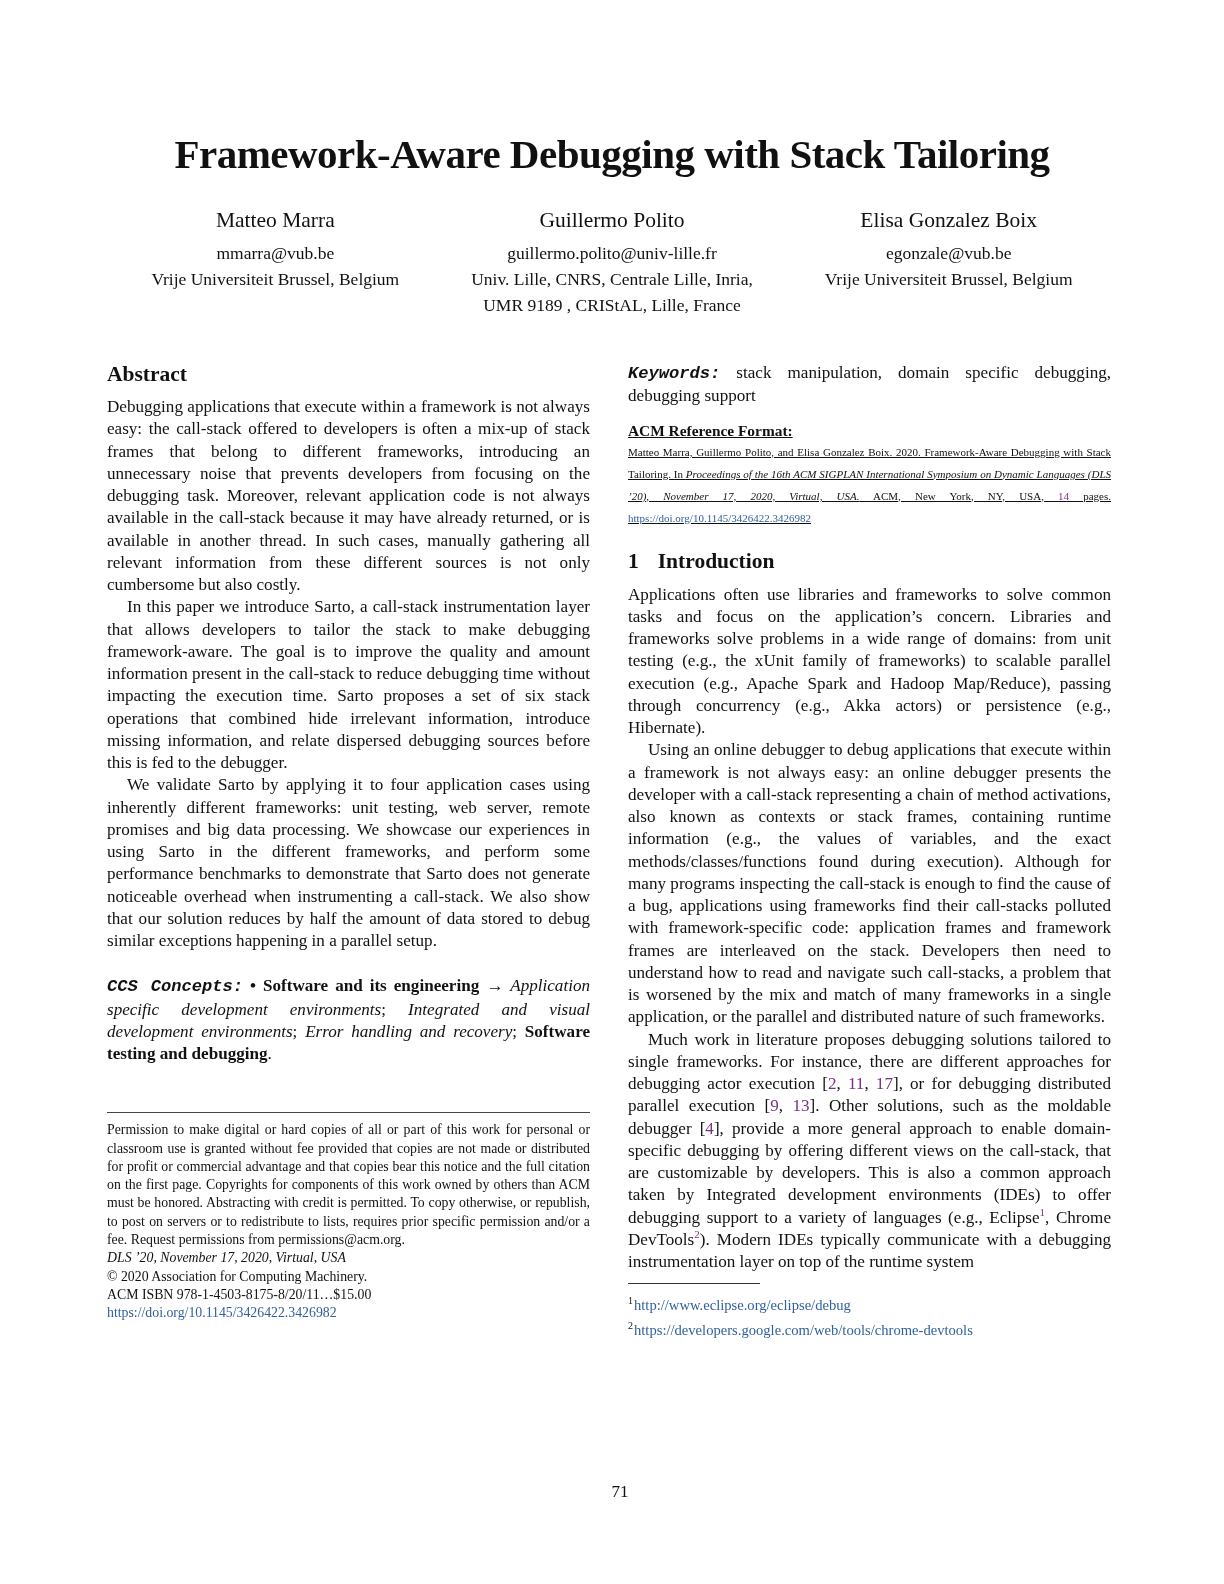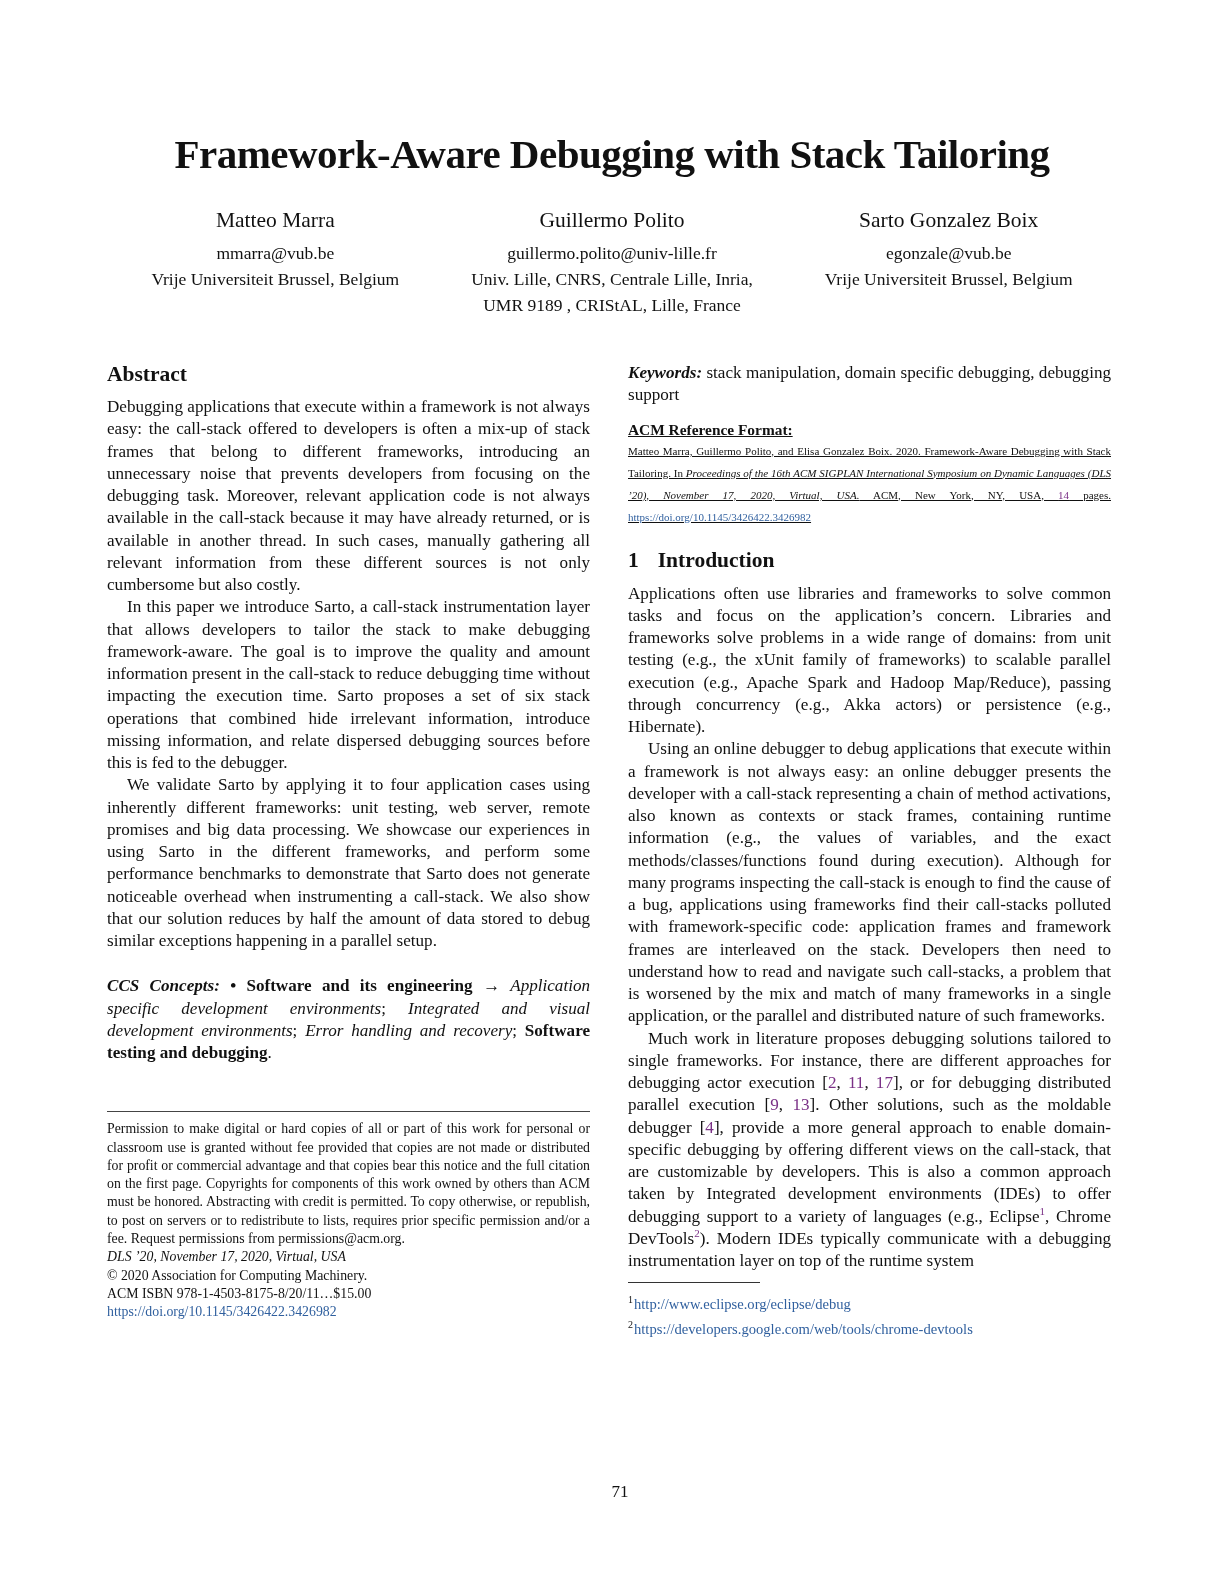--- a/index.html
+++ b/index.html
@@ -73,21 +73,21 @@
   .acmref-head { font-size:15.4px; font-weight:bold; line-height:20px; }
   .acmref-text { font-size:11px; line-height:22px; text-align:justify; }
   .footnotes { margin-top:10px; }
   .fn-rule { width:132px; border-top:1px solid #333333; margin-bottom:7px; }
   .fn { font-size:14.6px; line-height:20.5px; }
   .fn sup { font-size:10px; color:#111; margin-right:1px; }
   
   .run-plain { }
   .run-i  { font-style:italic; }
   .run-b  { font-weight:bold; }
-  .run-bi { font-weight:bold; font-style:italic; }
+  .run-bi { font-weight:bold; font-style:italic;font-family:Liberation Mono, monospace; }
   .run-cite { color:var(--cite); }
   sup.run-supcite { color:var(--cite); font-size:11px; line-height:0; }
   .run-link { color:var(--link); }
   
   .pageno {
     position:absolute;
     top:1482px; left:8px;
     width:100%;
     text-align:center;
     font-size:17px;
@@ -106,21 +106,21 @@
       <div class="author-line">mmarra@vub.be</div>
       <div class="author-line">Vrije Universiteit Brussel, Belgium</div>
     </div>
     <div class="author">
       <div class="author-name">Guillermo Polito</div>
       <div class="author-line">guillermo.polito@univ-lille.fr</div>
       <div class="author-line">Univ. Lille, CNRS, Centrale Lille, Inria,</div>
       <div class="author-line">UMR 9189 , CRIStAL, Lille, France</div>
     </div>
     <div class="author">
-      <div class="author-name">Sarto Gonzalez Boix</div>
+      <div class="author-name">Elisa Gonzalez Boix</div>
       <div class="author-line">egonzale@vub.be</div>
       <div class="author-line">Vrije Universiteit Brussel, Belgium</div>
     </div>
   </div>
 
   <div class="columns">
 
     <section class="col">
       <h2 class="abs-heading">Abstract</h2>
       <p class="body-par">Debugging applications that execute within a framework is not always easy: the call-stack offered to developers is often a mix-up of stack frames that belong to different frameworks, introducing an unnecessary noise that prevents developers from focusing on the debugging task. Moreover, relevant application code is not always available in the call-stack because it may have already returned, or is available in another thread. In such cases, manually gathering all relevant information from these different sources is not only cumbersome but also costly.</p>

